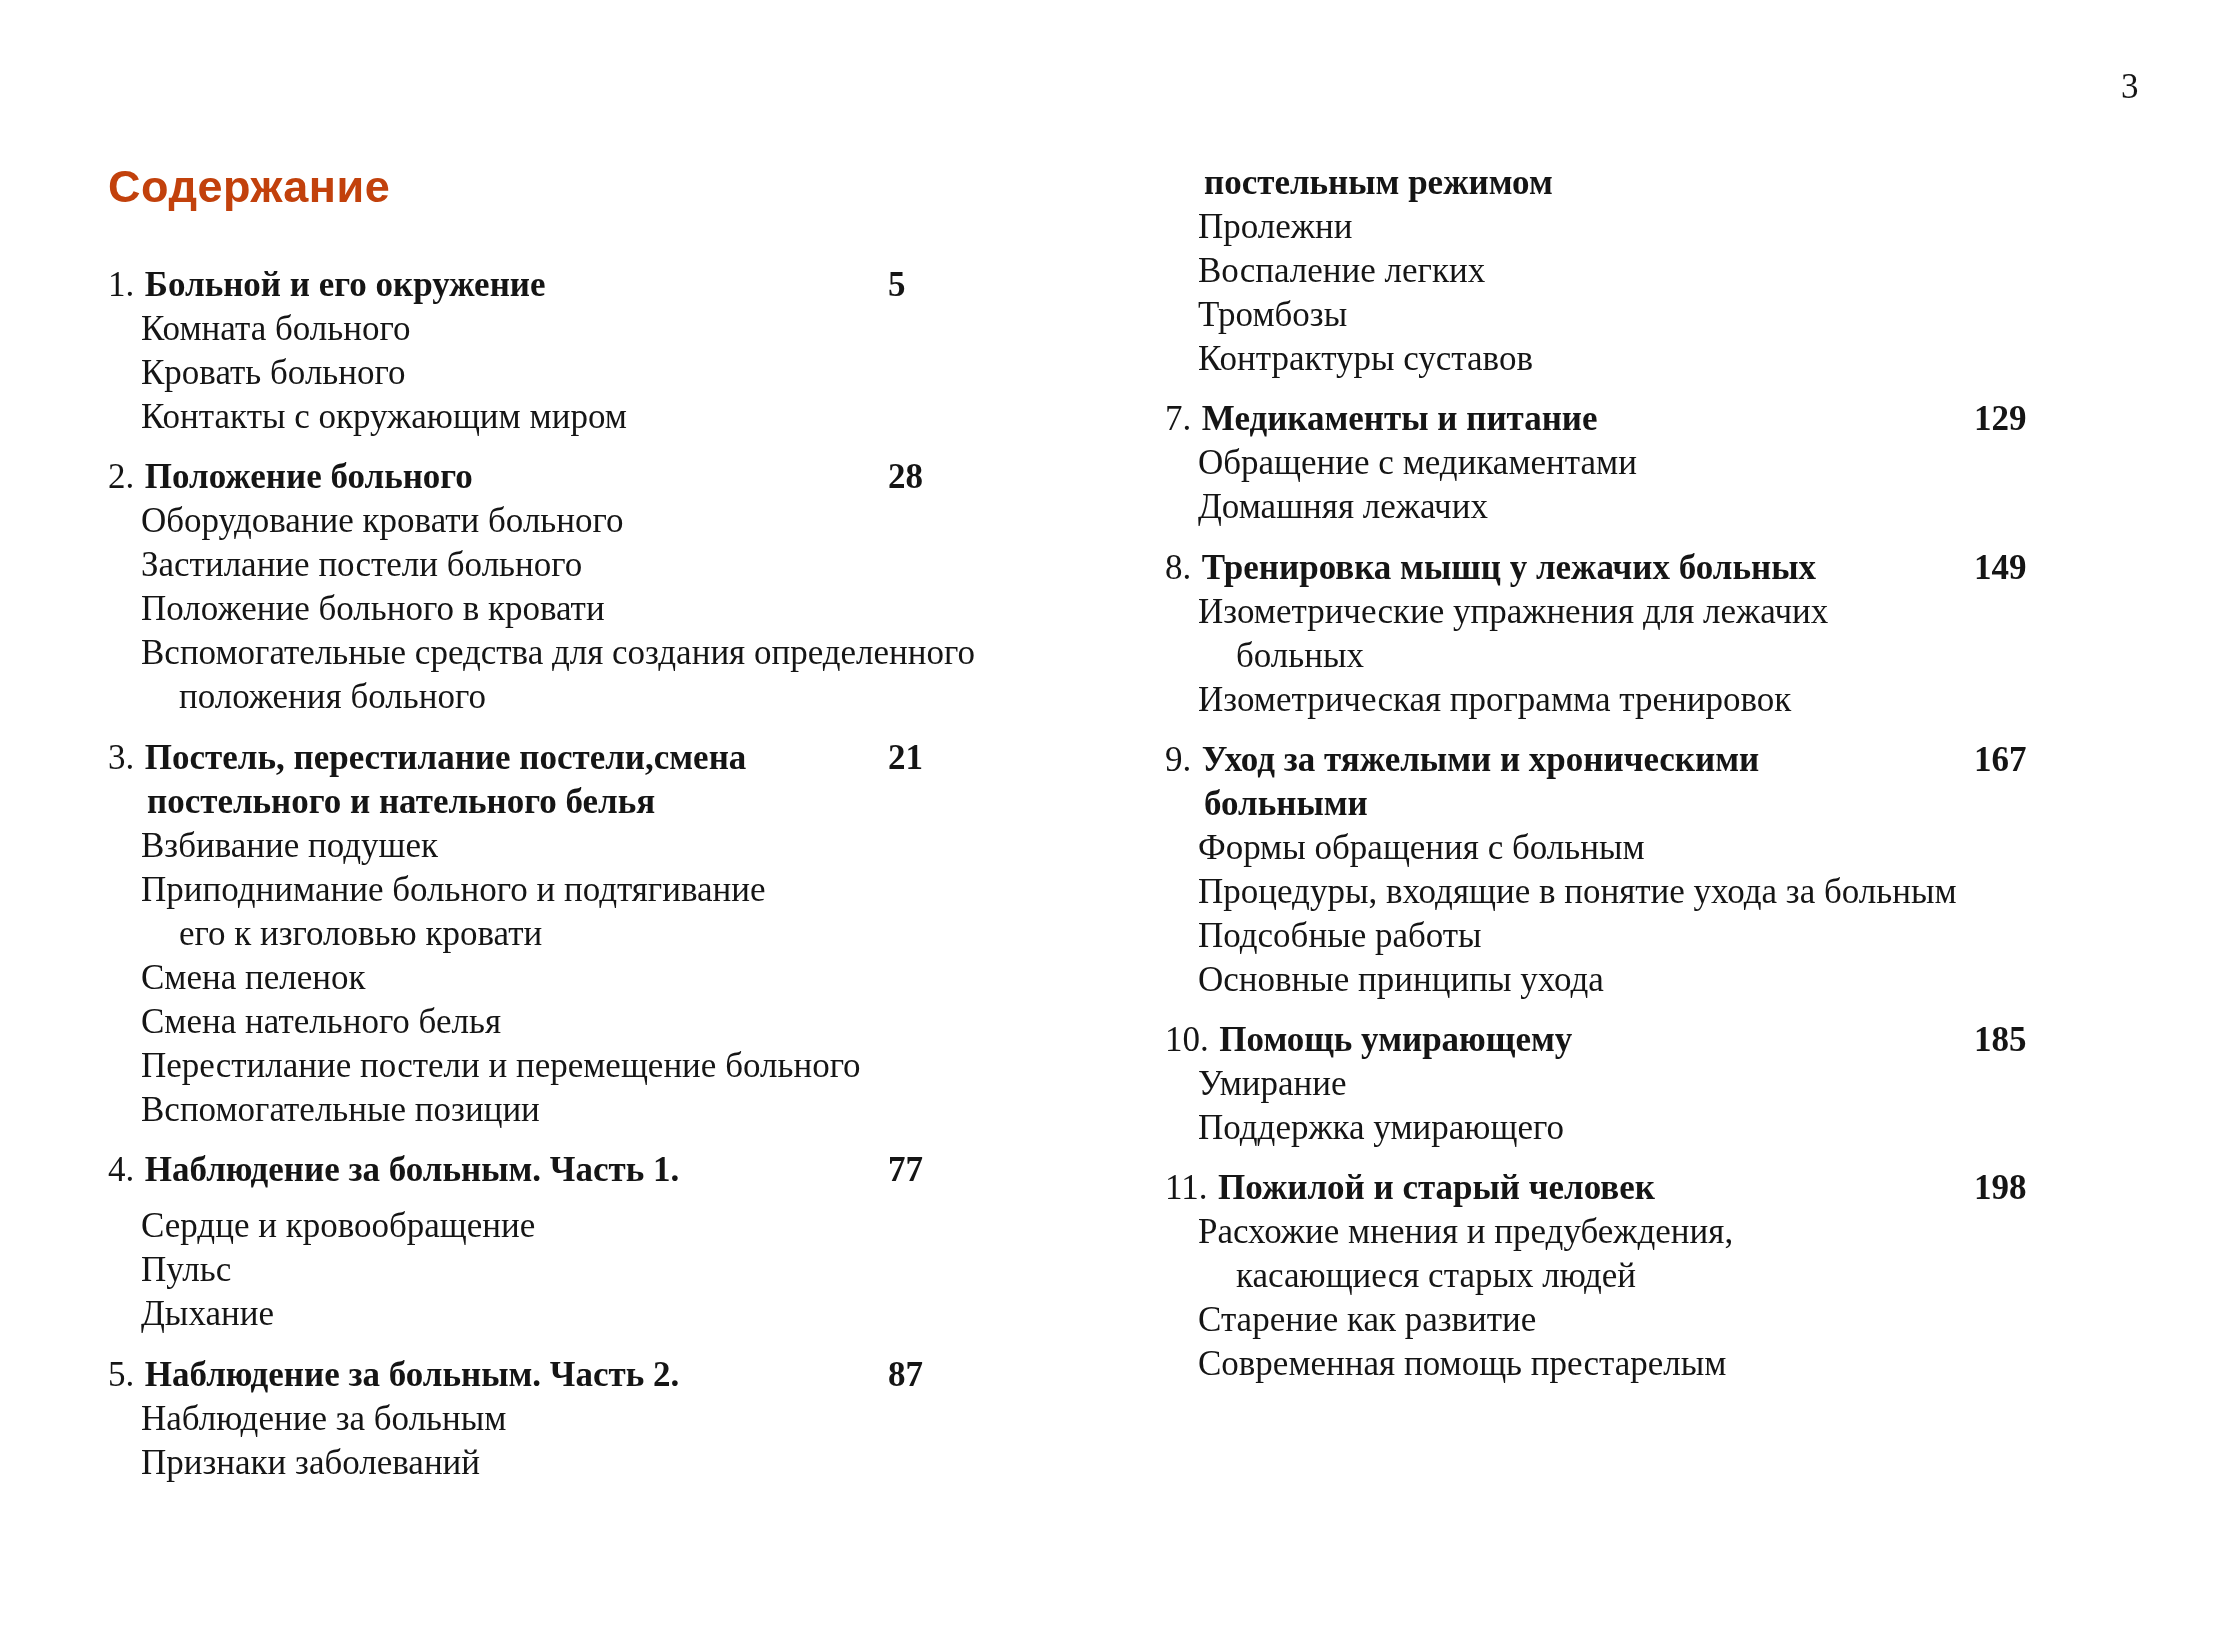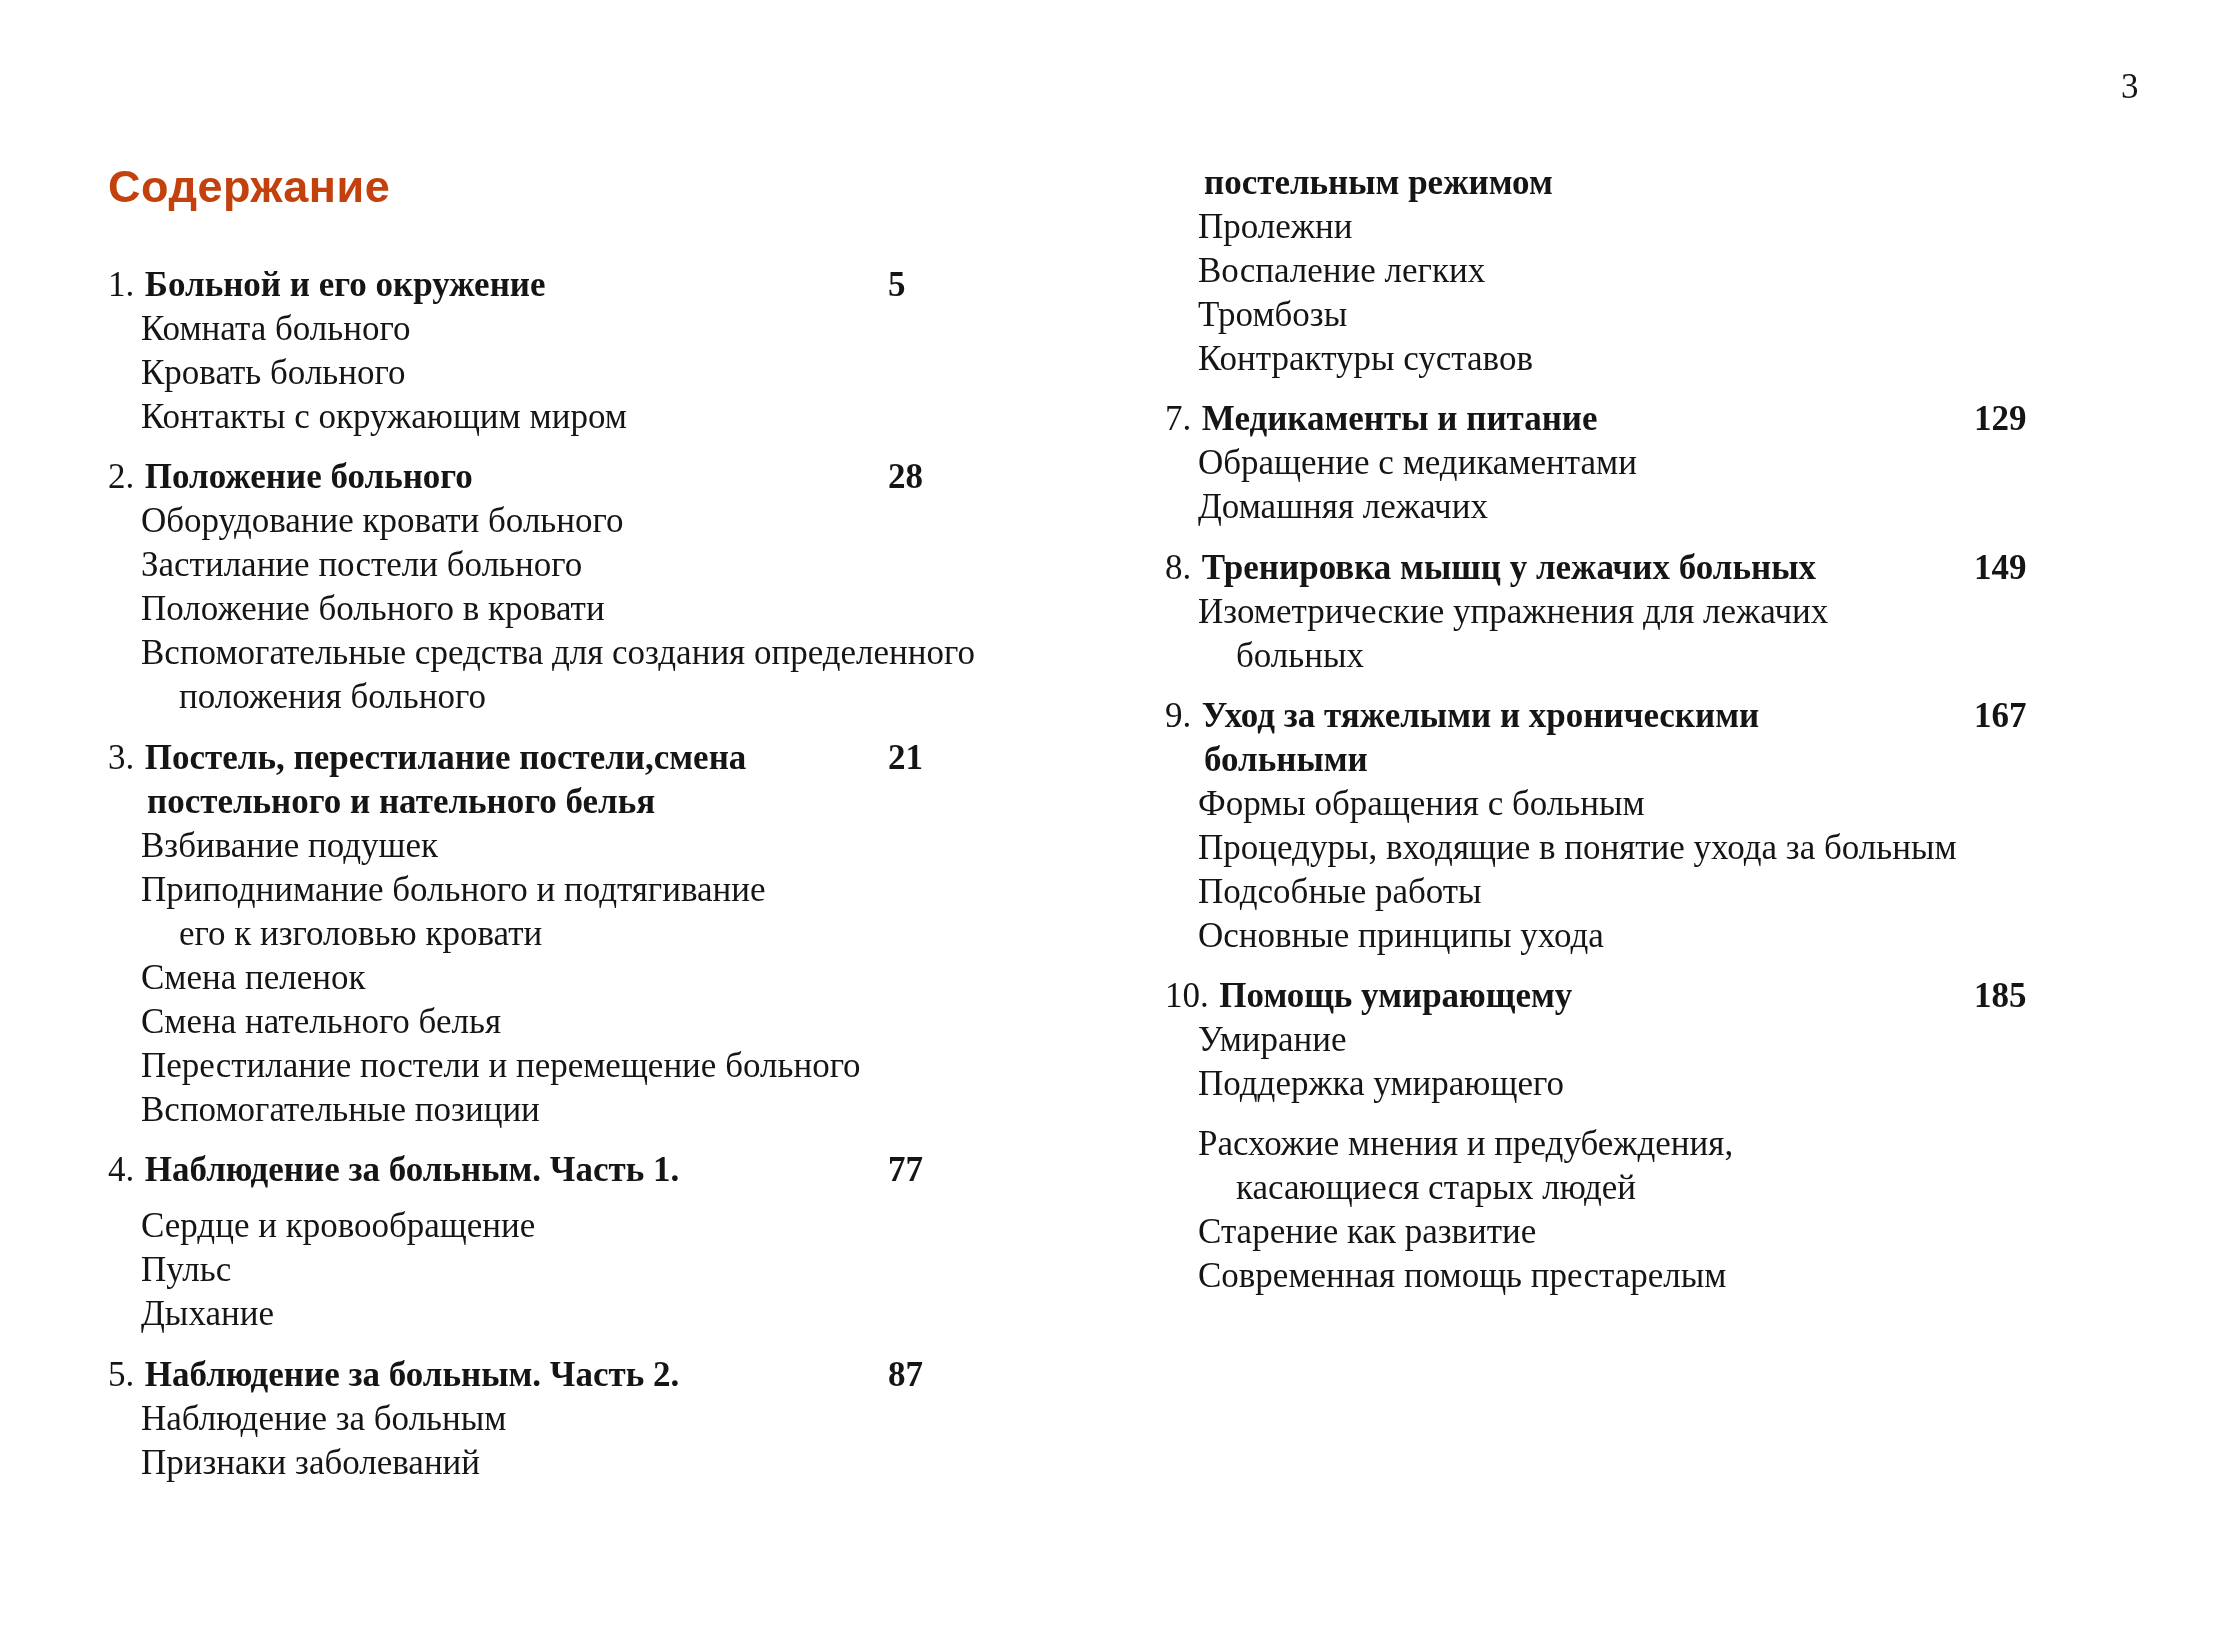--- a/index.html
+++ b/index.html
@@ -110,34 +110,36 @@
     </div>
     <div class="chapter">
       <div class="line chap-line1"><span class="chap-num">7.</span><span class="chap-title">Медикаменты и питание</span><span class="chap-page">129</span></div>
       <div class="line sub">Обращение с медикаментами</div>
       <div class="line sub">Домашняя лежачих</div>
     </div>
     <div class="chapter">
       <div class="line chap-line1"><span class="chap-num">8.</span><span class="chap-title">Тренировка мышц у лежачих больных</span><span class="chap-page">149</span></div>
       <div class="line sub">Изометрические упражнения для лежачих</div>
       <div class="line sub sub2">больных</div>
+      <div class="line sub">Изометрическая программа тренировок</div>
     </div>
     <div class="chapter">
       <div class="line chap-line1"><span class="chap-num">9.</span><span class="chap-title">Уход за тяжелыми и хроническими</span><span class="chap-page">167</span></div>
       <div class="line chap-line2 chap-title">больными</div>
       <div class="line sub">Формы обращения с больным</div>
       <div class="line sub">Процедуры, входящие в понятие ухода за больным</div>
       <div class="line sub">Подсобные работы</div>
       <div class="line sub">Основные принципы ухода</div>
     </div>
     <div class="chapter">
       <div class="line chap-line1"><span class="chap-num">10.</span><span class="chap-title">Помощь умирающему</span><span class="chap-page">185</span></div>
       <div class="line sub">Умирание</div>
       <div class="line sub">Поддержка умирающего</div>
     </div>
     <div class="chapter">
+      <div class="line chap-line1"><span class="chap-num">11.</span><span class="chap-title">Пожилой и старый человек</span><span class="chap-page">198</span></div>
       <div class="line sub">Расхожие мнения и предубеждения,</div>
       <div class="line sub sub2">касающиеся старых людей</div>
       <div class="line sub">Старение как развитие</div>
       <div class="line sub">Современная помощь престарелым</div>
     </div>
   </div>
 
 
 </body></html>

